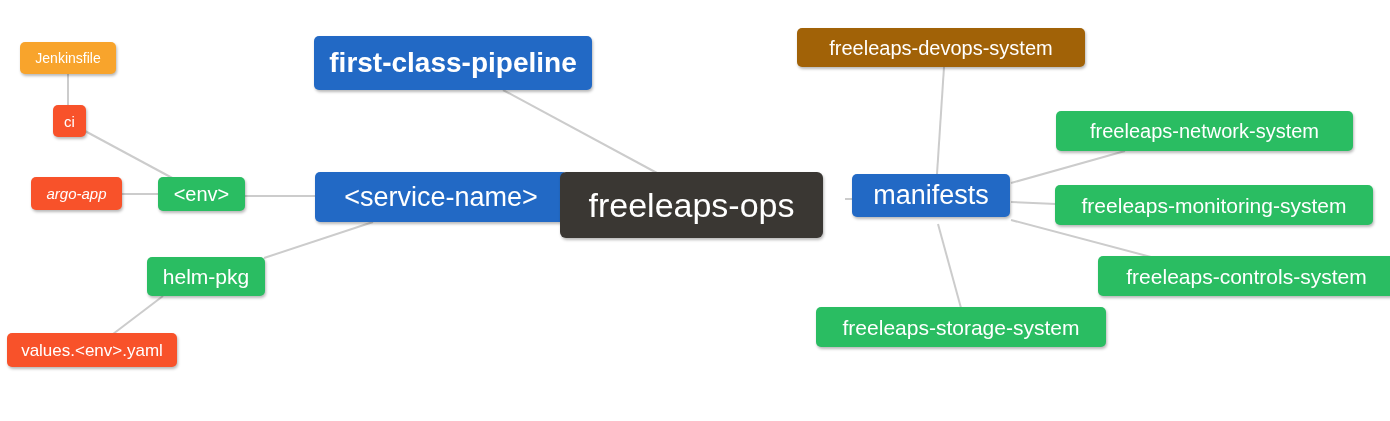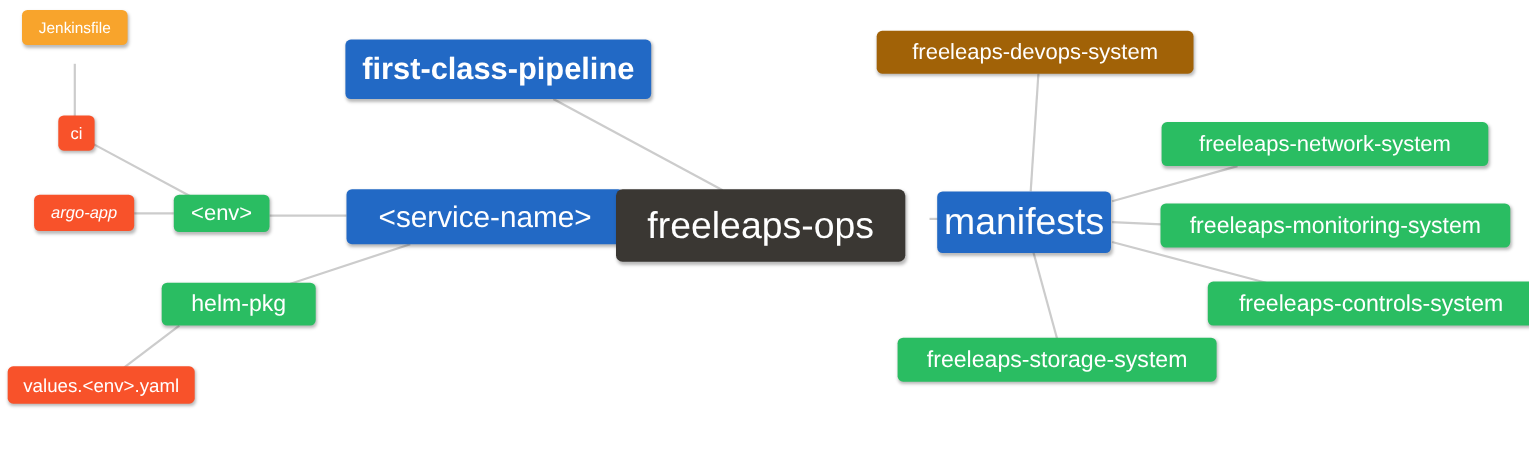--- a/index.html
+++ b/index.html
@@ -50,29 +50,29 @@
     <line class="edge" x1="845" y1="199" x2="853" y2="199"></line>
     <line class="edge" x1="937" y1="174" x2="944" y2="67"></line>
     <line class="edge" x1="1011" y1="183" x2="1125" y2="151"></line>
     <line class="edge" x1="1011" y1="202" x2="1056" y2="204"></line>
     <line class="edge" x1="1011" y1="220" x2="1151" y2="257"></line>
     <line class="edge" x1="938" y1="224" x2="961" y2="308"></line>
     <line class="edge" x1="373" y1="222" x2="264" y2="258"></line>
     <line class="edge" x1="163" y1="296" x2="113" y2="334"></line>
   </svg>
 
-  <div class="node" style="left: 20px; top: 9px; width: 96px; height: 32px; font-size: 14px; background: rgb(248, 164, 44);">Jenkinsfile</div>
+  <div class="node" style="left: 20px; top: 42px; width: 96px; height: 32px; font-size: 14px; background: rgb(248, 164, 44);">Jenkinsfile</div>
   <div class="node" style="left: 53px; top: 105px; width: 33px; height: 32px; font-size: 15px; background: rgb(248, 82, 42);">ci</div>
   <div class="node" style="left: 31px; top: 177px; width: 91px; height: 33px; font-size: 15px; background: rgb(248, 82, 42); font-style: italic;">argo-app</div>
   <div class="node" style="left: 158px; top: 177px; width: 87px; height: 34px; font-size: 20px; background: rgb(42, 189, 98);">&lt;env&gt;</div>
   <div class="node" style="left: 315px; top: 172px; width: 252px; height: 50px; font-size: 27px; background: rgb(34, 105, 197);">&lt;service-name&gt;</div>
   <div class="node" style="left: 314px; top: 36px; width: 278px; height: 54px; font-size: 28px; background: rgb(34, 105, 197); font-weight: bold;">first-class-pipeline</div>
   <div class="node root" style="left: 560px; top: 172px; width: 263px; height: 66px; font-size: 34px; background: rgb(58, 55, 51);">freeleaps-ops</div>
-  <div class="node" style="left: 852px; top: 174px; width: 158px; height: 56px; font-size: 34px; background: rgb(34, 105, 197);">manifests</div>
+  <div class="node" style="left: 852px; top: 174px; width: 158px; height: 43px; font-size: 27px; background: rgb(34, 105, 197);">manifests</div>
   <div class="node" style="left: 797px; top: 28px; width: 288px; height: 39px; font-size: 20px; background: #a16207;">freeleaps-devops-system</div>
   <div class="node" style="left: 1056px; top: 111px; width: 297px; height: 40px; font-size: 20px; background: rgb(42, 189, 98);">freeleaps-network-system</div>
   <div class="node" style="left: 1055px; top: 185px; width: 318px; height: 40px; font-size: 21px; background: rgb(42, 189, 98);">freeleaps-monitoring-system</div>
   <div class="node" style="left: 1062px; top: 256px; width: 297px; height: 40px; font-size: 21px; background: rgb(42, 189, 98); margin-left: 36px;">freeleaps-controls-system</div>
   <div class="node" style="left: 816px; top: 307px; width: 290px; height: 40px; font-size: 21px; background: rgb(42, 189, 98);">freeleaps-storage-system</div>
-  <div class="node" style="left: 147px; top: 257px; width: 140px; height: 39px; font-size: 21px; background: rgb(42, 189, 98);">helm-pkg</div>
+  <div class="node" style="left: 147px; top: 257px; width: 118px; height: 39px; font-size: 21px; background: rgb(42, 189, 98);">helm-pkg</div>
   <div class="node" style="left: 7px; top: 333px; width: 170px; height: 34px; font-size: 17px; background: rgb(248, 82, 42);">values.&lt;env&gt;.yaml</div>
 
 </div>
 
 </body></html>

